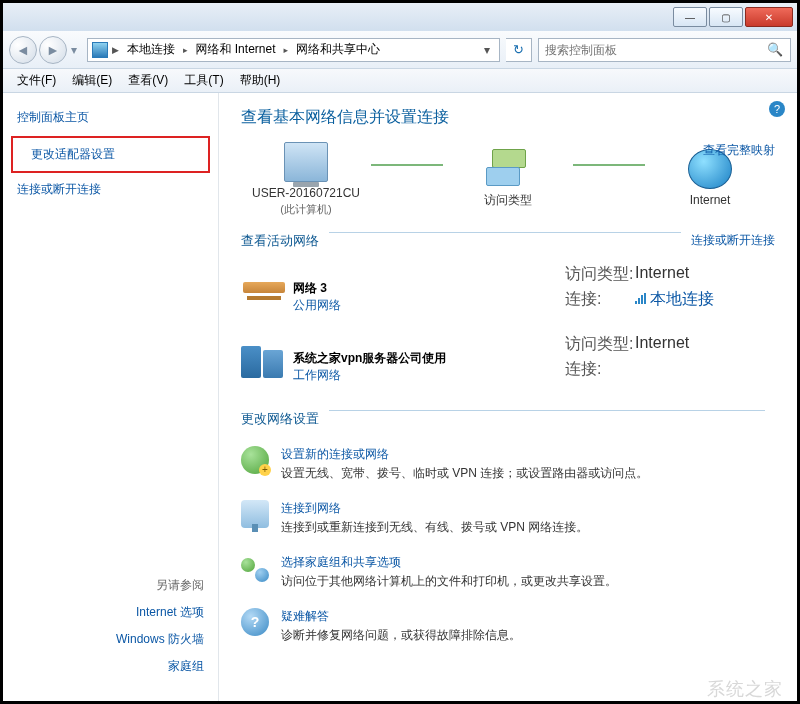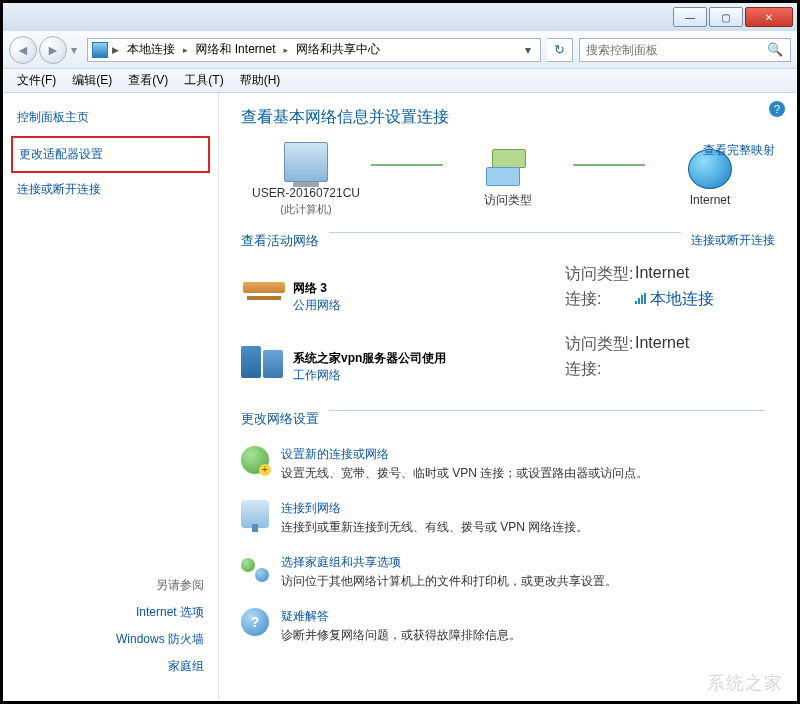--- a/index.html
+++ b/index.html
@@ -17,33 +17,33 @@
   .nav-circle { width: 28px; height: 28px; border-radius: 50%; border: 1px solid #a7b5c4; background: radial-gradient(circle at 30% 30%, #fff, #d3dde8); display: flex; align-items: center; justify-content: center; color: #7a8ca0; font-size: 14px; }
   .nav-circle + .nav-circle { margin-left: 2px; }
   .nav-dd { width: 14px; text-align: center; color: #7a8ca0; }
   .breadcrumb-wrap { flex: 1; height: 24px; border: 1px solid #a7b5c4; background: #fff; display: flex; align-items: center; padding: 0 4px; gap: 4px; }
   .bc-icon { width: 16px; height: 16px; background: linear-gradient(#8fd2f0,#2a7ab8); border: 1px solid #2a7ab8; }
   .bc-sep { color: #555; font-size: 9px; }
   .bc-item { color: #000; padding: 0 4px; }
   .bc-spacer { flex: 1; }
   .bc-dd { width: 16px; text-align: center; color: #555; }
   .refresh-btn { width: 26px; height: 24px; border: 1px solid #a7b5c4; border-left: none; background: #fff; display: flex; align-items: center; justify-content: center; color: #1a6fb0; font-size: 13px; }
-  .searchbox { width: 212px; height: 24px; border: 1px solid #a7b5c4; background: #fff; display: flex; align-items: center; padding: 0 6px; color: #888; }
+  .searchbox { width: 253px; height: 24px; border: 1px solid #a7b5c4; background: #fff; display: flex; align-items: center; padding: 0 6px; color: #888; }
   .searchbox input { border: none; outline: none; flex: 1; font-size: 12px; color: #888; background: transparent; }
   .search-icon { color: #1a6fb0; font-size: 13px; }
 
   
   .menubar { height: 24px; background: linear-gradient(#f7f9fc,#eaf0f7); border-bottom: 1px solid #c9d6e3; display: flex; align-items: center; padding: 0 6px; gap: 0; }
   .menubar span { padding: 0 8px; }
 
   
   .body { display: flex; height: calc(100% - 28px - 38px - 24px); }
   .sidebar { width: 216px; background: #fff; border-right: 1px solid #e1e6eb; padding: 16px 14px; display: flex; flex-direction: column; }
   .sidebar .cp-home { color: #0b57a5; margin-bottom: 10px; }
-  .sidebar .highlighted { border: 2px solid #d22; padding: 8px 6px; margin: 0 -6px 8px -6px; }
+  .sidebar .highlighted { border: 2px solid #d22; padding: 8px 18px; margin: 0 -6px 8px -6px; }
   .sidebar .highlighted a { color: #0b57a5; }
   .sidebar .link { color: #0b57a5; margin-bottom: 8px; display: block; }
   .sidebar-bottom { margin-top: auto; text-align: right; }
   .sidebar-bottom .heading { color: #6a6a6a; margin-bottom: 10px; }
   .sidebar-bottom a { color: #0b57a5; display: block; margin-bottom: 10px; }
 
   .main { flex: 1; padding: 14px 22px; overflow: auto; position: relative; }
   .help-icon-top { position: absolute; top: 8px; right: 12px; width: 16px; height: 16px; border-radius: 50%; background: #2a86c7; color: #fff; font-size: 11px; display: flex; align-items: center; justify-content: center; }
   .main h1 { color: #0a5f9e; font-size: 16px; font-weight: normal; margin-bottom: 14px; }
   .map-row { display: flex; align-items: center; gap: 0; position: relative; }
@@ -97,21 +97,21 @@
   .ic-task-green { background: radial-gradient(circle at 35% 30%, #a8e29a, #4fa33a); border-radius:50%; position:relative; }
   .ic-task-green::after{content:"+";position:absolute;right:-2px;bottom:-2px;width:12px;height:12px;background:#ffd24a;border-radius:50%;font-size:10px;line-height:12px;text-align:center;color:#7a5a00;}
   .ic-task-connect { background: linear-gradient(#d3e7f7,#8fbde0); border-radius:4px; position:relative;}
   .ic-task-connect::after{content:"";position:absolute;left:50%;bottom:-4px;width:6px;height:8px;background:#5a8fb5;transform:translateX(-50%);}
   .ic-task-home { position:relative; }
   .ic-task-home::before{content:"";position:absolute;left:0;top:4px;width:14px;height:14px;border-radius:50%;background:radial-gradient(circle at 35% 30%,#a8e29a,#4fa33a);}
   .ic-task-home::after{content:"";position:absolute;right:0;bottom:0;width:14px;height:14px;border-radius:50%;background:radial-gradient(circle at 35% 30%,#9fcff0,#3a8ac5);}
   .ic-task-diag { background: radial-gradient(circle at 35% 30%, #b3d9f5, #3a8ac5); border-radius:50%; position:relative;}
   .ic-task-diag::after{content:"?";position:absolute;inset:0;display:flex;align-items:center;justify-content:center;color:#fff;font-size:14px;font-weight:bold;}
 
-  .watermark { position:absolute; right:14px; bottom:6px; color:#d8d8d8; font-size:18px; letter-spacing:1px; pointer-events:none; }
+  .watermark { position:absolute; right:14px; bottom:0; color:#d8d8d8; font-size:18px; letter-spacing:1px; pointer-events:none; }
 </style>
 </head>
 <body>
 
 <div class="window">
 
   <div class="titlebar">
     <div class="win-btn">—</div>
     <div class="win-btn">▢</div>
     <div class="win-btn win-close">✕</div>

